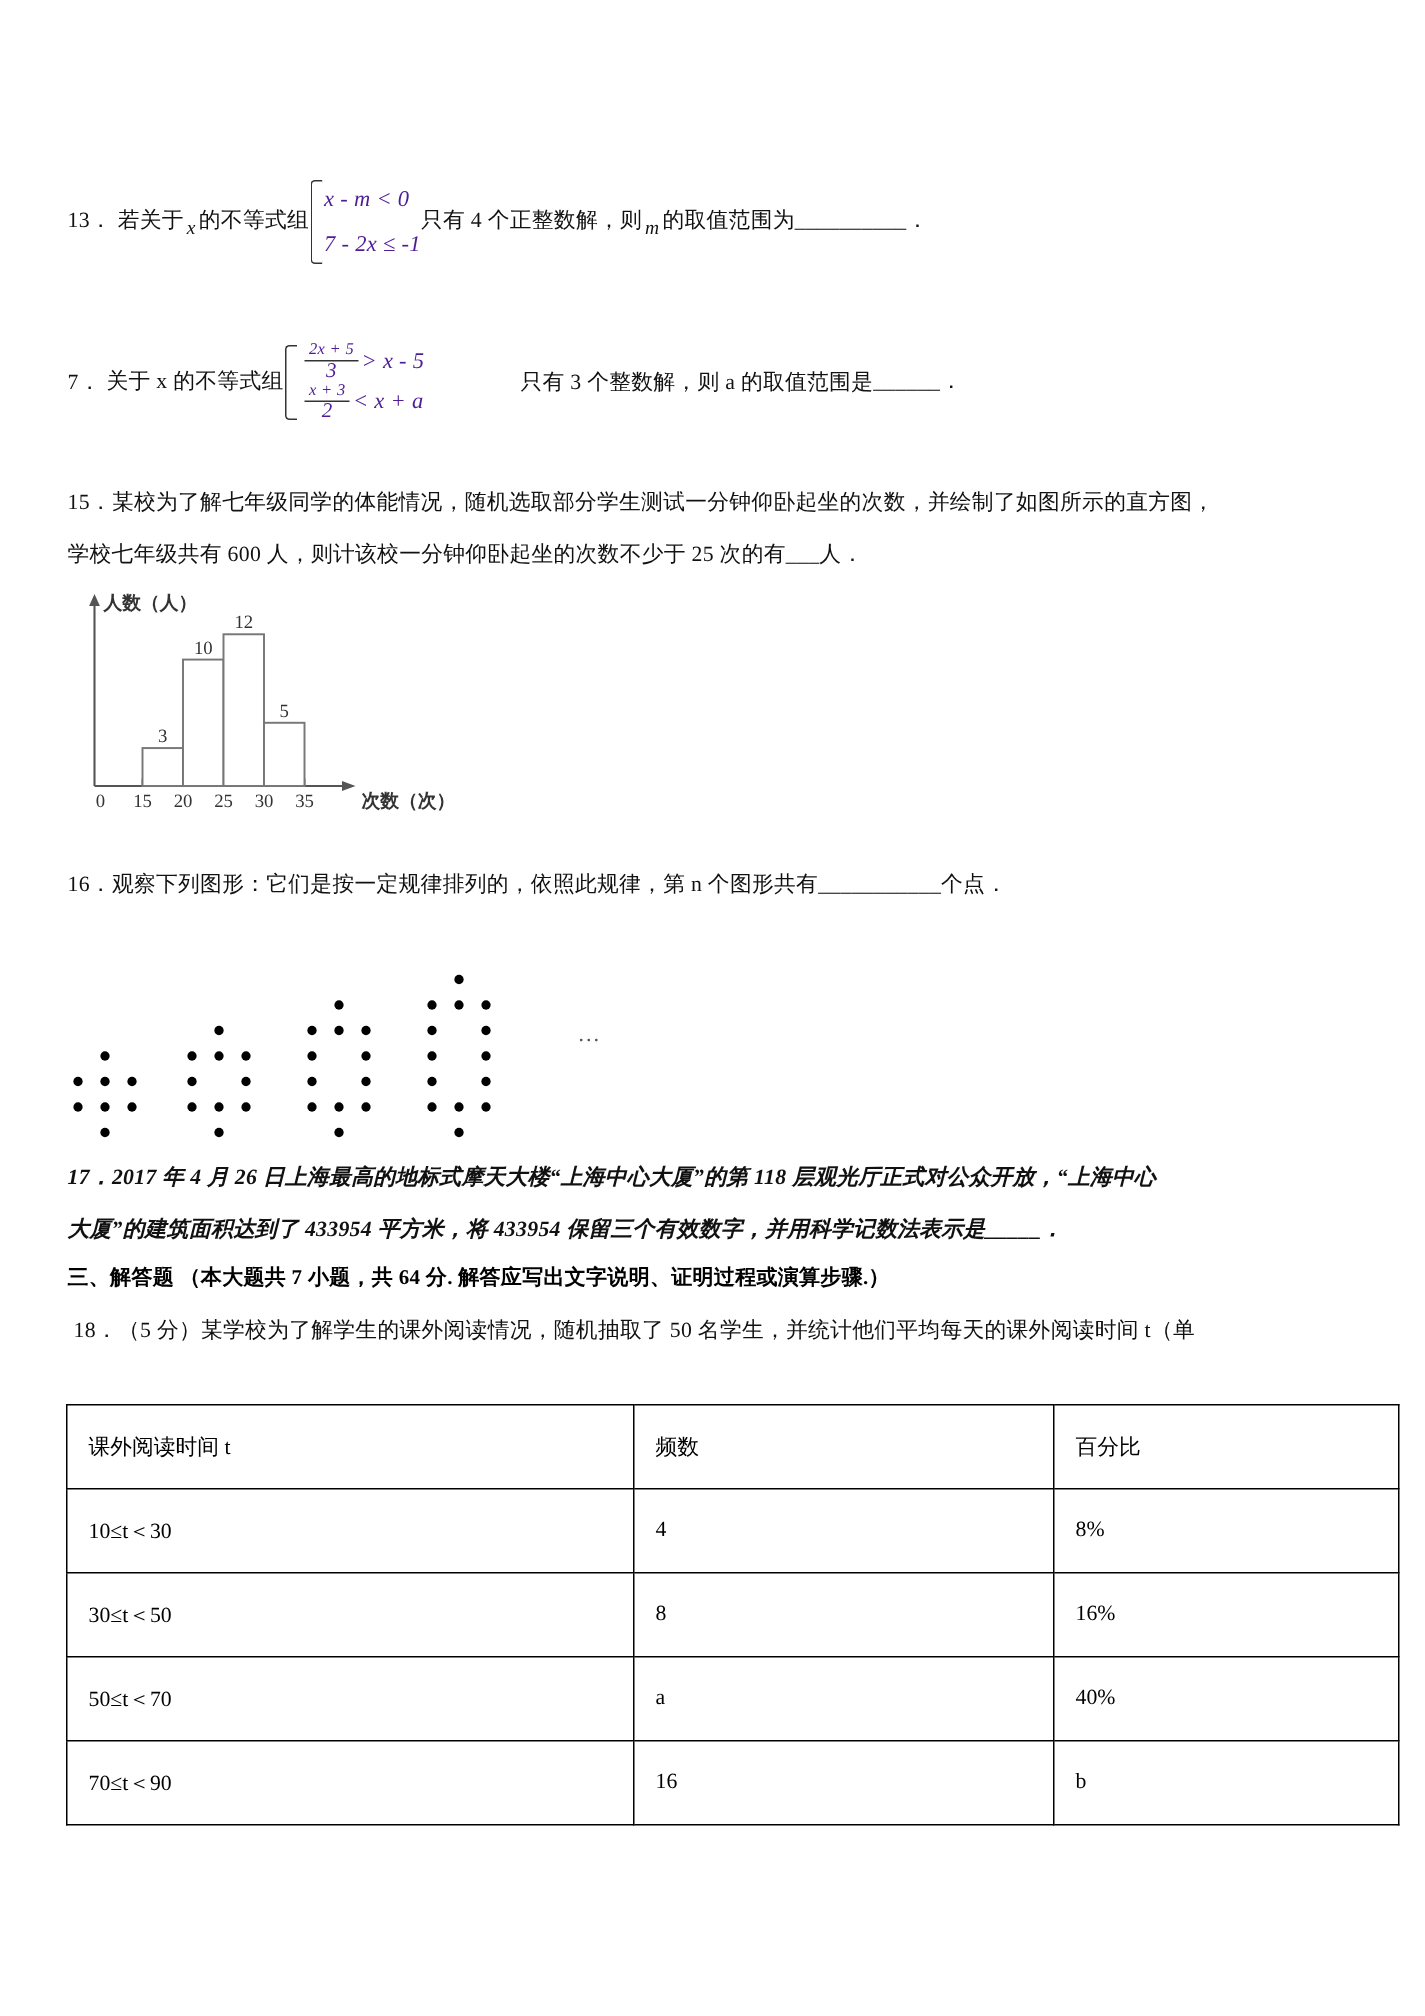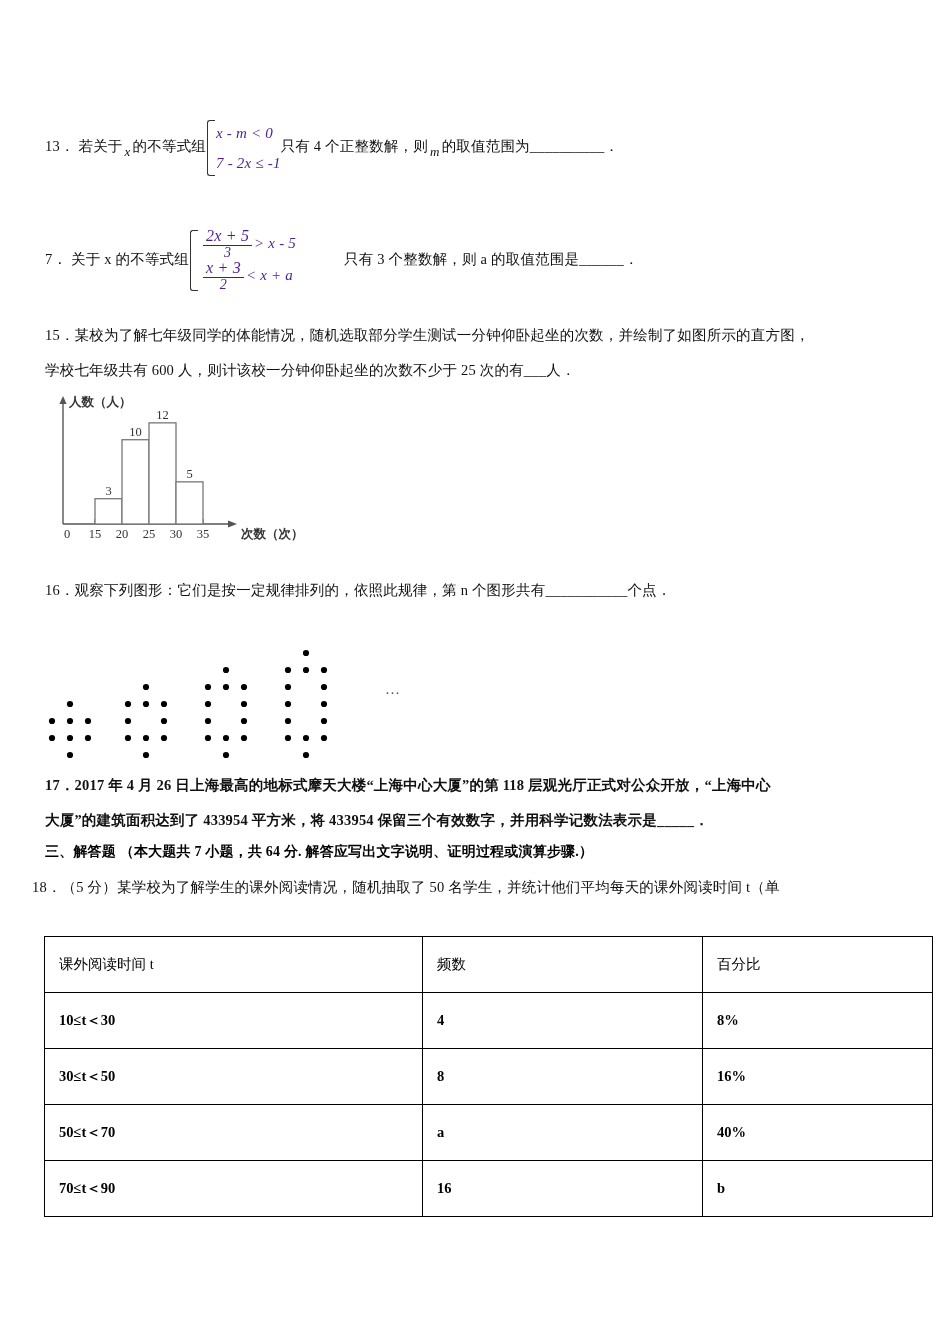--- a/index.html
+++ b/index.html
@@ -26,21 +26,21 @@
   .q {
     position: absolute;
     font-size: 14.5px;
     line-height: 30px;
     color: #111;
     letter-spacing: 0.2px;
   }
   .qnum {
     display: inline-block;
   }
-  .bold { font-weight: bold; }
+  .bold { font-weight: bold; font-style: italic; }
   .sub-var {
     font-style: italic;
     font-size: 13px;
     position: relative;
     top: 5px;
     padding: 0 2px;
   }
   .sysbrace {
     display: inline-block;
     position: relative;
@@ -67,21 +67,21 @@
     color: #4c1d95;
   }
   .frac {
     display: inline-block;
     vertical-align: middle;
     text-align: center;
     font-style: italic;
     line-height: 1.05;
     padding: 0 2px;
   }
-  .frac .num { display: block; font-size: 16px; padding: 0 3px;}
+  .frac .num { display: block; font-size: 11px; padding: 0 3px;}
   .frac .den { display: block; font-size: 14px; border-top: 1.1px solid #333; padding: 0 3px;}
 
   
   .hist-wrap {
     position: absolute;
     left: 45px;
     top: 392px;
     width: 300px;
     height: 150px;
   }
@@ -103,21 +103,21 @@
     top: 936px;
     width: 888px;
     border-collapse: collapse;
     table-layout: fixed;
   }
   .stat-table td {
     border: 1.2px solid #000;
     height: 47px;
     padding: 4px 14px;
     font-size: 14.5px;
-    font-weight: bold;
+    font-weight: normal;
     vertical-align: middle;
     font-family: "Liberation Serif", "DejaVu Serif", serif;
   }
   .stat-table tr.head td {
     font-weight: normal;
   }
   .col-a { width: 378px; }
   .col-b { width: 280px; }
   .col-c { width: 230px; }
 
@@ -148,21 +148,21 @@
           <span class="num">2x + 5</span>
           <span class="den">3</span>
         </span><span>&gt; x - 5</span>
       </span>
       <span class="sysrow" style="line-height:1.15;">
         <span class="frac">
           <span class="num">x + 3</span>
           <span class="den">2</span>
         </span><span>&lt; x + a</span>
       </span>
-    </span><span style="margin-left:48px;text-align:center;">只有 3 个整数解，则 a 的取值范围是</span><span>______</span><span>．</span>
+    </span><span style="margin-left:64px;text-align:center;">只有 3 个整数解，则 a 的取值范围是</span><span>______</span><span>．</span>
   </div>
 
   <div class="q" style="left:45px; top:320px; width:880px;">
     <span class="qnum">15．</span><span>某校为了解七年级同学的体能情况，随机选取部分学生测试一分钟仰卧起坐的次数，并绘制了如图所示的直方图，</span>
   </div>
   <div class="q" style="left:45px; top:355px; width:880px;">
     <span>学校七年级共有 600 人，则计该校一分钟仰卧起坐的次数不少于 25 次的有</span><span>___</span><span>人．</span>
   </div>
 
   <div class="hist-wrap">
@@ -275,21 +275,21 @@
 
   <div class="q bold" style="left:45px; top:770px; width:880px;">
     <span class="qnum">17．</span><span>2017 年 4 月 26 日上海最高的地标式摩天大楼“上海中心大厦”的第 118 层观光厅正式对公众开放，“上海中心</span>
   </div>
   <div class="q bold" style="left:45px; top:805px; width:880px;">
     <span>大厦”的建筑面积达到了 433954 平方米，将 433954 保留三个有效数字，并用科学记数法表示是</span><span>_____</span><span>．</span>
   </div>
 
   <div class="section-head">三、解答题 （本大题共 7 小题，共 64 分. 解答应写出文字说明、证明过程或演算步骤.）</div>
 
-  <div class="q" style="left:32px; top:872px; width:890px;">
+  <div class="q" style="left:49px; top:872px; width:890px;">
     <span class="qnum">18．</span><span>（5 分）某学校为了解学生的课外阅读情况，随机抽取了 50 名学生，并统计他们平均每天的课外阅读时间 t（单</span>
   </div>
 
   <table class="stat-table">
     <colgroup>
       <col class="col-a">
         <col class="col-b">
         <col class="col-c">
     </colgroup>
     <tbody id="table-body">

